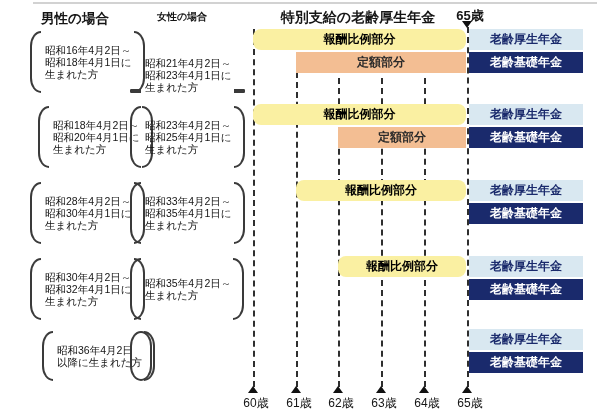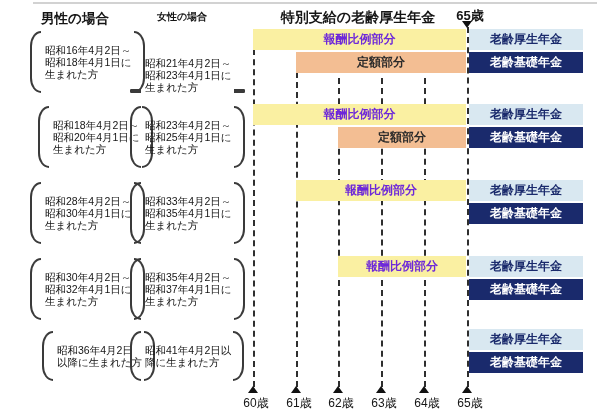--- a/index.html
+++ b/index.html
@@ -18,21 +18,21 @@
     border-left:5px solid transparent;border-right:5px solid transparent;border-top:7px solid #111;z-index:3;}
   .gridline{position:absolute;width:0;border-left:2px dashed #2e2e2e;z-index:1;}
   .group{position:absolute;display:flex;align-items:stretch;z-index:2;}
   .paren{flex:0 0 9px;border:2.2px solid #3a3a3a;}
   .paren-l{border-right:none;border-radius:11px 0 0 11px / 15px 0 0 15px;}
   .paren-r{border-left:none;border-radius:0 11px 11px 0 / 0 15px 15px 0;}
   .glines{flex:1;display:flex;flex-direction:column;justify-content:center;
     padding:0 2px 0 4px;font-size:10.5px;line-height:12px;color:#141414;white-space:nowrap;}
   .bar{position:absolute;height:21px;display:flex;align-items:center;justify-content:center;
     font-weight:bold;font-size:12px;white-space:nowrap;z-index:2;}
-  .bar-earnings{background:var(--yellow);color:#6d28d9;}
+  .bar-earnings{background:var(--yellow);color:#000000;border-radius:8px;}
   .bar-fixed{background:var(--orange);color:#2a2a2a;}
   .bar-kosei{background:var(--lblue);color:var(--navy);}
   .bar-kiso{background:var(--navy);color:#ffffff;}
   .tickmark{position:absolute;transform:translateX(-50%);top:386px;width:0;height:0;
     border-left:5px solid transparent;border-right:5px solid transparent;border-bottom:7px solid #111;z-index:3;}
   .ticklabel{position:absolute;transform:translateX(-50%);top:395px;font-size:12px;color:#161616;white-space:nowrap;z-index:3;}
 </style>
 </head>
 <body>
 
@@ -132,44 +132,39 @@
             <div>昭和30年4月2日～</div>
             <div>昭和32年4月1日に</div>
             <div>生まれた方</div>
           </div>
           <div class="paren paren-r"></div>
         </div>
         <div class="group" style="left: 130px; width: 104px; top: 258px; height: 62px;">
           <div class="paren paren-l"></div>
           <div class="glines">
             <div>昭和35年4月2日～</div>
-            <div>昭和37年4月1日に</div>
             <div>生まれた方</div>
           </div>
           <div class="paren paren-r"></div>
         </div>
         <div class="bar bar-earnings" style="left: 338px; width: 128px; top: 256px;">報酬比例部分</div>
         <div class="bar bar-kosei" style="left: 469px; width: 114px; top: 256px;">老齢厚生年金</div>
         <div class="bar bar-kiso" style="left: 469px; width: 114px; top: 279px;">老齢基礎年金</div>
       </div>
       <div>
         <div class="group" style="left: 30px; width: 92px; top: 331px; height: 50px; padding-left: 12px;">
           <div class="paren paren-l"></div>
           <div class="glines">
             <div>昭和36年4月2日</div>
             <div>以降に生まれた方</div>
           </div>
           <div class="paren paren-r"></div>
         </div>
         <div class="group" style="left: 130px; width: 104px; top: 331px; height: 50px;">
           <div class="paren paren-l"></div>
-          <div class="glines">
-            <div>昭和41年4月2日以</div>
-            <div>降に生まれた方</div>
-          </div>
           <div class="paren paren-r"></div>
         </div>
         <div class="bar bar-kosei" style="left: 469px; width: 114px; top: 329px;">老齢厚生年金</div>
         <div class="bar bar-kiso" style="left: 469px; width: 114px; top: 352px;">老齢基礎年金</div>
       </div>
     </div>
   <div id="axis">
       <div class="tickmark" style="left: 253px;"></div>
       <div class="ticklabel" style="left: 256px;">60歳</div>
       <div class="tickmark" style="left: 296px;"></div>

